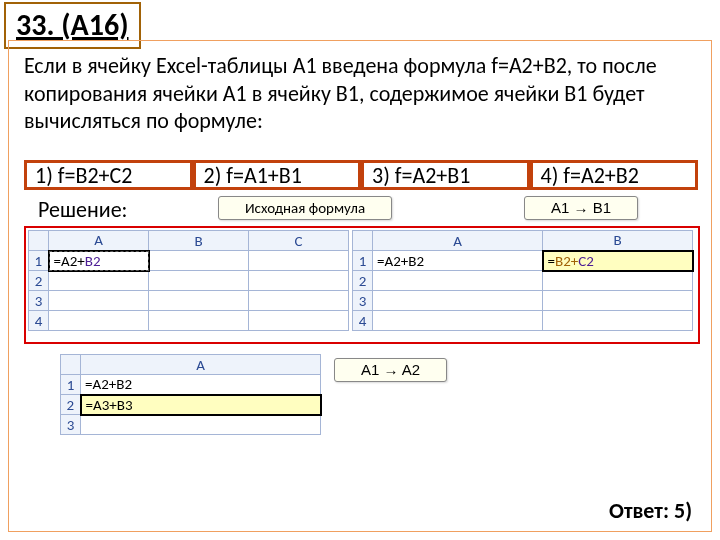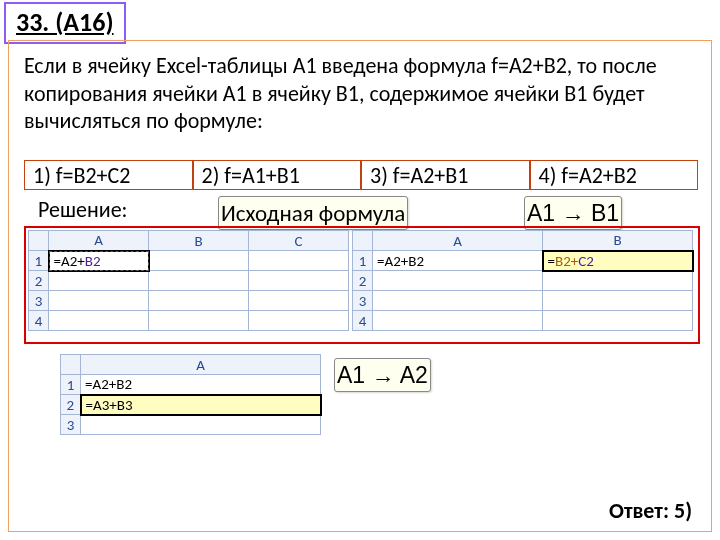--- a/index.html
+++ b/index.html
@@ -1,26 +1,26 @@
 <!DOCTYPE html>
 <html><head>
 <meta charset="utf-8">
 <style>
 body{margin:0;font-family:Calibri,Arial,sans-serif;background:#fff;color:#000}
 .page{width:720px;height:540px;position:relative;box-sizing:border-box;padding:0}
-.title-box{position:absolute;left:4px;top:2px;border:2px solid #8b5cf6;padding:2px 10px 4px 10px;font-size:26px;font-weight:bold}
+.title-box{position:absolute;left:4px;top:2px;border:2px solid #a16207;padding:2px 10px 4px 10px;font-size:30px;font-weight:bold}
 .underline{text-decoration:underline}
 .main-frame{position:absolute;left:8px;top:40px;right:8px;bottom:8px;border:1px solid #f0a060}
 .body{position:absolute;left:24px;top:52px;right:4px;font-size:22px;line-height:1.25}
 .options{position:absolute;left:24px;top:160px;right:22px;display:flex;gap:0;font-size:22px;height:30px}
-.opt{border:1px solid #c2410c;padding:8px 8px;display:flex;align-items:center}
+.opt{border:3px solid #c2410c;padding:8px 8px;display:flex;align-items:center}
 .opt1{flex:1}.opt2{flex:1}.opt3{flex:1}.opt4{flex:1}
 .solve-bar{position:absolute;left:24px;top:196px;right:22px;height:28px}
 .solve-lbl{position:absolute;left:14px;top:0;font-size:22px;font-weight:normal}
-.bal-small{position:absolute;background:#fffff0;border:1px solid #888;border-radius:3px;padding:2px 2px;font-size:23px;box-shadow:1px 1px 2px rgba(0,0,0,.15)}
+.bal-small{position:absolute;background:#fffff0;border:1px solid #888;border-radius:3px;padding:2px 26px;font-size:15px;box-shadow:1px 1px 2px rgba(0,0,0,.15)}
 .bal-1{left:218px;top:196px}
 .bal-2{left:524px;top:196px}
 .arrow{font-family:Arial}
 .xl-block{position:absolute}
 .xl{border-collapse:collapse;font-family:Calibri,Arial;font-size:15px}
 .xl td,.xl th{border:1px solid #a5b5d6;height:20px;box-sizing:border-box;background:#fff;padding:0 4px;text-align:left}
 .xl th{background:#eef3fb;color:#2b4a93;text-align:center;font-weight:normal}
 .xl .corner{background:#eef3fb;width:20px}
 .xl .rowh{background:#eef3fb;color:#2b4a93;text-align:center;width:20px}
 .xl .sel{border:2px solid #000}

